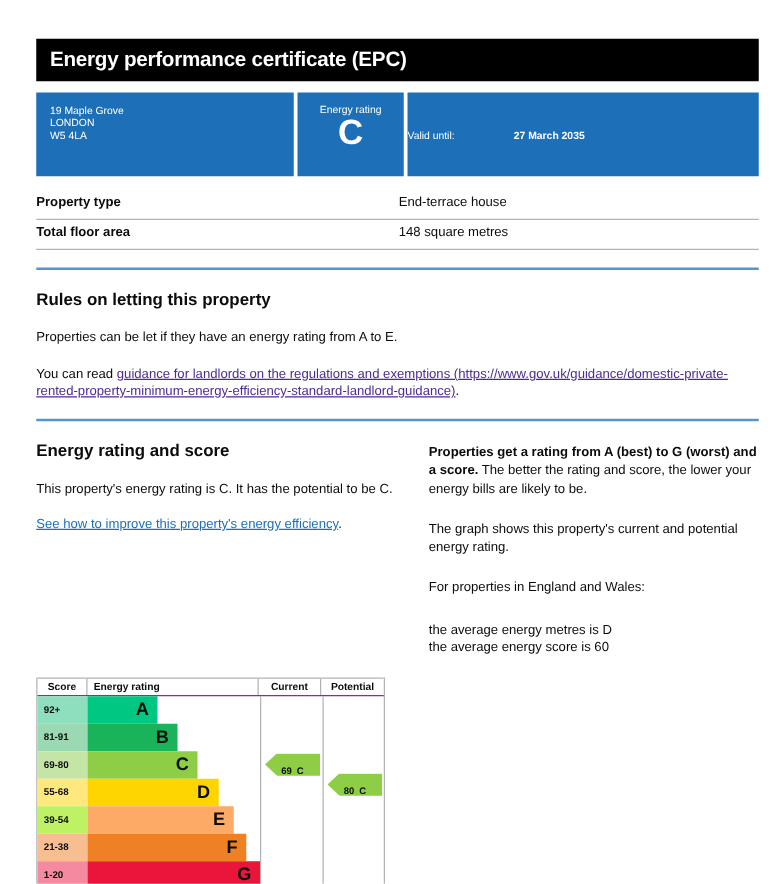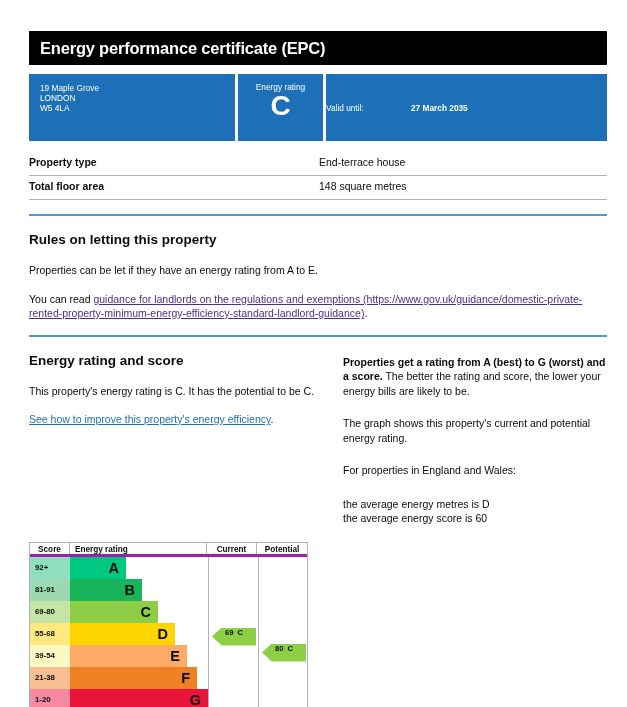--- a/index.html
+++ b/index.html
@@ -158,21 +158,21 @@
     width: 279px;
     border: 1px solid #b1b4b6;
     border-top: none;
     box-sizing: border-box;
     position: relative;
   }
   .graph-head {
     display: flex;
     height: 15px;
     border-top: 1px solid #b1b4b6;
-    border-bottom: 3px solid #a21caf;
+    border-bottom: 1px solid #a21caf;
     box-sizing: border-box;
     font-size: 8.2px;
     font-weight: bold;
   }
   .graph-head .h-score {
     width: 40px;
     text-align: center;
     line-height: 14px;
     border-right: 1px solid #b1b4b6;
     box-sizing: border-box;
@@ -238,27 +238,26 @@
     position: relative;
     box-sizing: border-box;
   }
   .arrow-col.divider { border-right: 1px solid #b1b4b6; }
   .arrow {
     position: absolute;
     height: 18px;
     width: 44px;
     left: 3px;
     display: flex;
-    align-items: flex-start;
+    align-items: flex-end;
     justify-content: center;
     font-size: 7.6px;
     font-weight: bold;
     color: #0b0c0c;
     clip-path: polygon(0% 50%, 22% 0%, 100% 0%, 100% 100%, 22% 100%);
-    margin-top: 25px;
   }
   .arrow .sc { margin-right: 4px; }
   .arrow .lt { }
 </style>
 </head>
 <body>
 
 <div class="page">
   <div class="wrap">
 
@@ -351,21 +350,21 @@
               <div class="band-spacer"></div>
             </div>
             <div class="band-row">
               <div class="band-score" style="background: rgb(255, 233, 127);">55-68</div>
               <div class="band-bar" style="background: rgb(255, 213, 0); width: 105px;">
                 <span class="letter">D</span>
               </div>
               <div class="band-spacer"></div>
             </div>
             <div class="band-row">
-              <div class="band-score" style="background: #fef9c3;">39-54</div>
+              <div class="band-score" style="background: #bef264;">39-54</div>
               <div class="band-bar" style="background: rgb(252, 170, 101); width: 117px;">
                 <span class="letter">E</span>
               </div>
               <div class="band-spacer"></div>
             </div>
             <div class="band-row">
               <div class="band-score" style="background: rgb(247, 190, 145);">21-38</div>
               <div class="band-bar" style="background: rgb(239, 128, 35); width: 127px;">
                 <span class="letter">F</span>
               </div>

